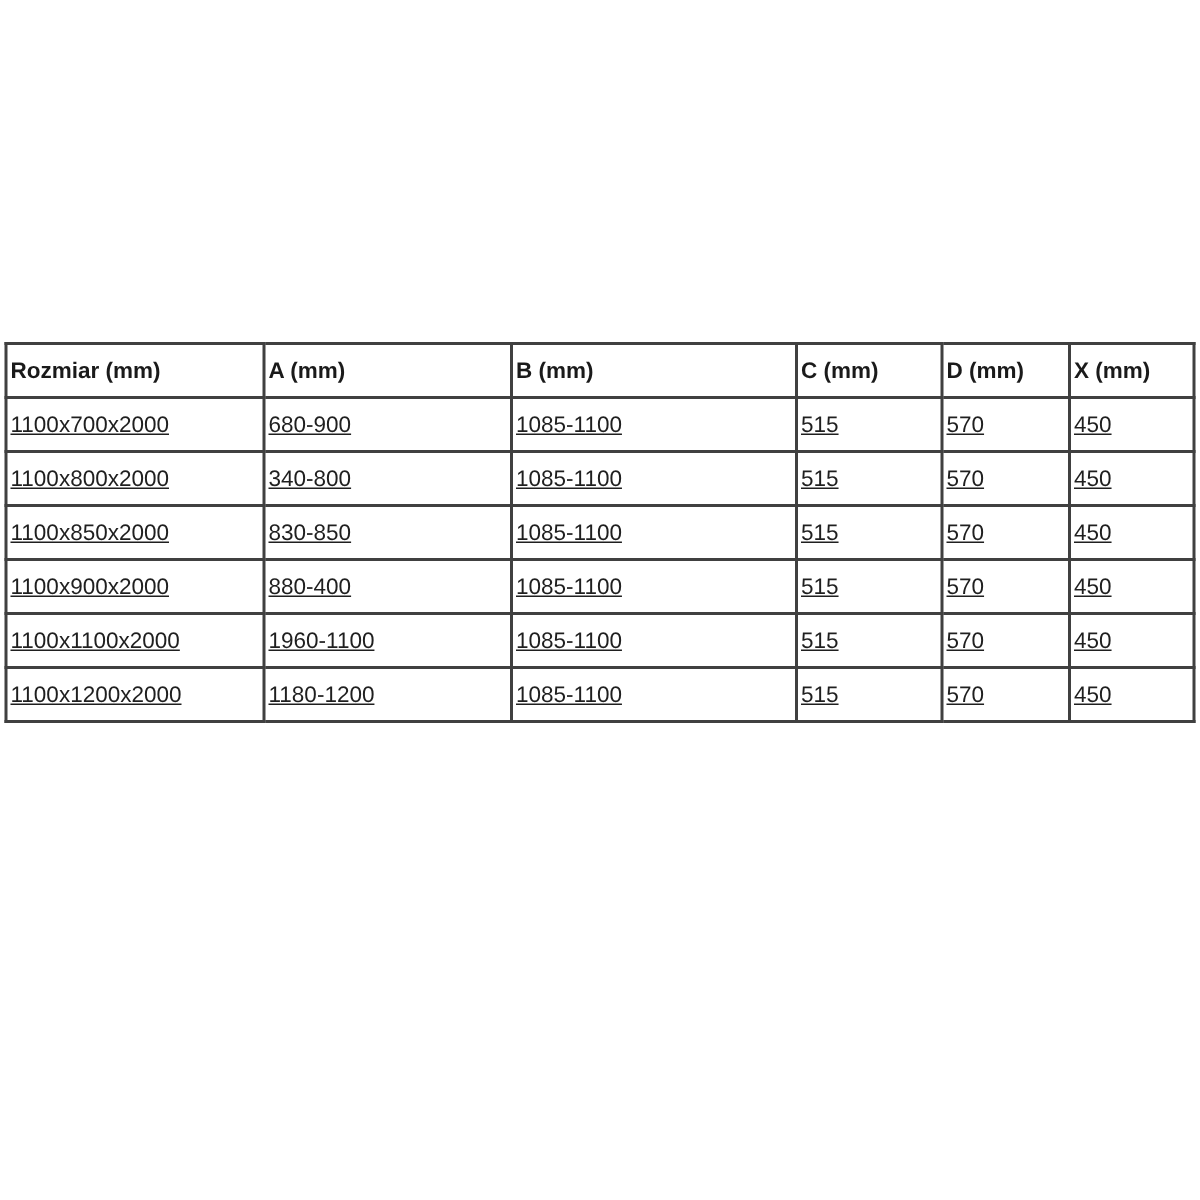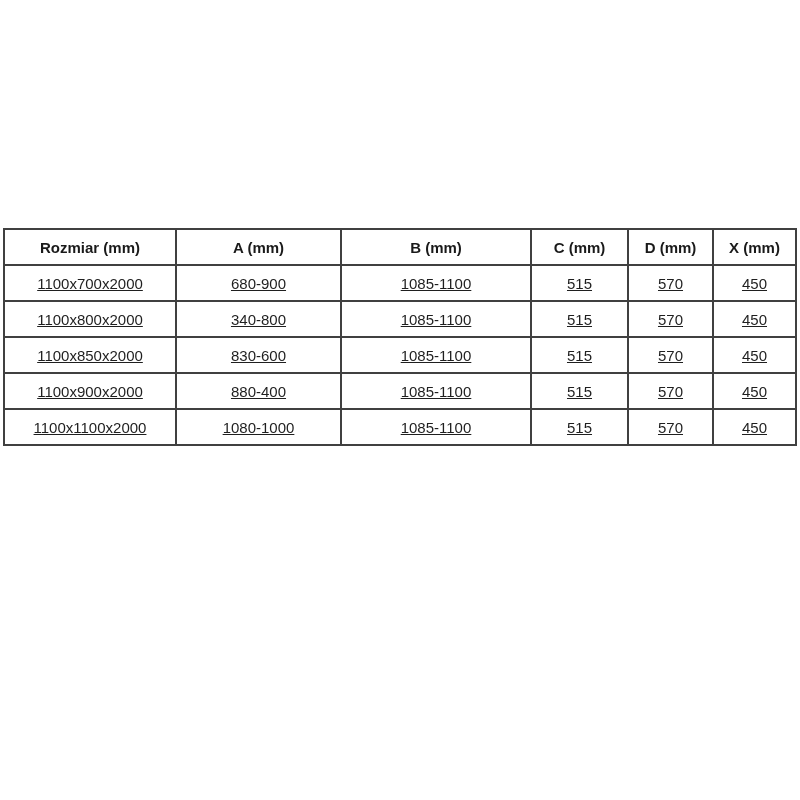--- a/index.html
+++ b/index.html
@@ -23,21 +23,21 @@
     left: 3px;
     top: 228px;
     width: 792px;
     border-collapse: collapse;
     table-layout: fixed;
     font-size: 15px;
   }
   table.dim-table th,
   table.dim-table td {
     border: 2px solid #404040;
-    text-align: center;
+    text-align: left;
     vertical-align: middle;
     height: 34px; 
     padding: 0 2px;
     background: #ffffff;
     white-space: nowrap;
     overflow: hidden;
   }
   table.dim-table th {
     font-weight: bold;
     color: #1a1a1a;
@@ -89,37 +89,45 @@
       <tr>
         <td>1100x800x2000</td>
         <td>340-800</td>
         <td>1085-1100</td>
         <td>515</td>
         <td>570</td>
         <td>450</td>
       </tr>
       <tr>
         <td>1100x850x2000</td>
-        <td>830-600</td>
+        <td>830-850</td>
         <td>1085-1100</td>
         <td>515</td>
         <td>570</td>
         <td>450</td>
       </tr>
       <tr>
         <td>1100x900x2000</td>
         <td>880-400</td>
         <td>1085-1100</td>
         <td>515</td>
         <td>570</td>
         <td>450</td>
       </tr>
       <tr>
         <td>1100x1100x2000</td>
-        <td>1080-1000</td>
+        <td>1960-1100</td>
+        <td>1085-1100</td>
+        <td>515</td>
+        <td>570</td>
+        <td>450</td>
+      </tr>
+      <tr>
+        <td>1100x1200x2000</td>
+        <td>1180-1200</td>
         <td>1085-1100</td>
         <td>515</td>
         <td>570</td>
         <td>450</td>
       </tr>
     </tbody>
   </table>
 </div>
 
 </body></html>

